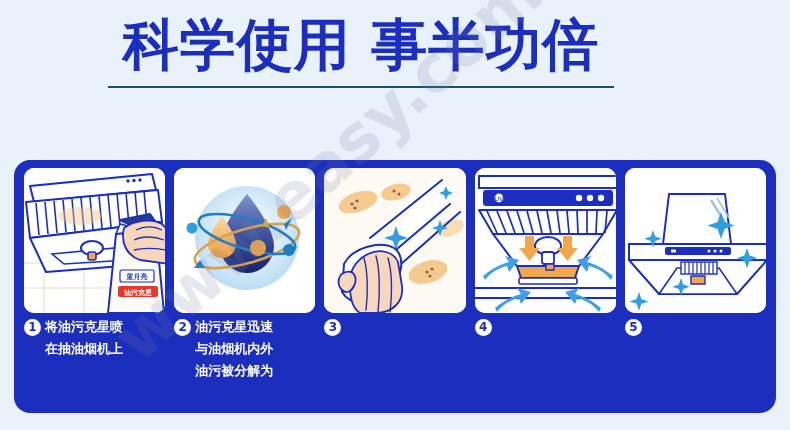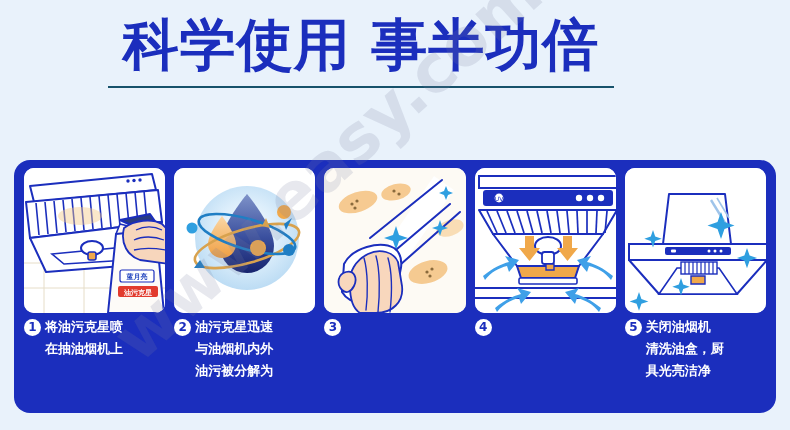--- a/index.html
+++ b/index.html
@@ -368,23 +368,20 @@
       <div class="caption">
         <span class="badge">3</span>
       </div>
 
       <div class="caption">
         <span class="badge">4</span>
       </div>
 
       <div class="caption">
         <span class="badge">5</span>
-        <span class="caption-text">关闭油烟机
-清洗油盒，厨
-具光亮洁净</span>
       </div>
 
     </div>
   </div>
 
   <div class="watermark">
     <div class="wm-text">www.easy.com</div>
   </div>
 
 </div>

